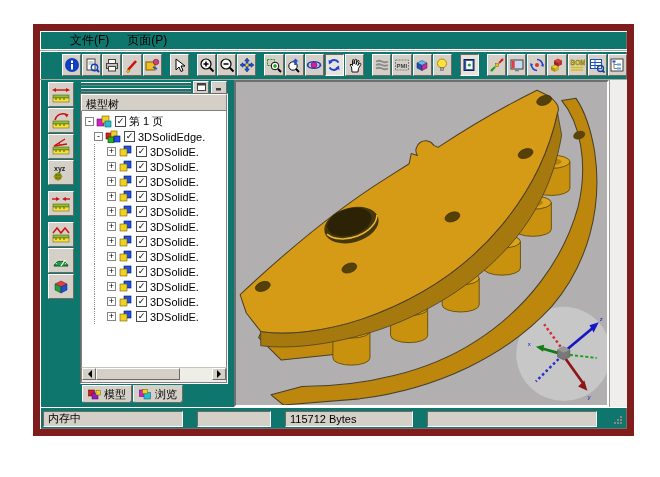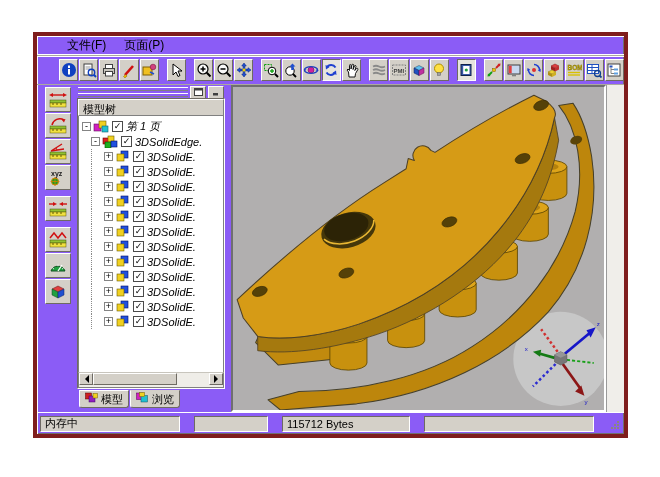--- a/index.html
+++ b/index.html
@@ -1,18 +1,18 @@
 <!DOCTYPE html>
 <html><head>
 <meta charset="utf-8">
 <style>
   html,body{margin:0;padding:0;}
   body{width:660px;height:477px;background:#ffffff;font-family:"Liberation Sans","DejaVu Sans",sans-serif;position:relative;overflow:hidden;}
-  .window{position:absolute;left:33px;top:32px;width:587px;height:398px;background:#8b5cf6;
-          border:4px solid #7f1d1d;box-shadow:inset 1px 1px 0 #ffffff, inset -1px -1px 0 #6f6f6f;
+  .window{position:absolute;left:33px;top:24px;width:587px;height:398px;background:#0f766e;
+          border:7px solid #7f1d1d;box-shadow:inset 1px 1px 0 #ffffff, inset -1px -1px 0 #6f6f6f;
           display:flex;flex-direction:column;}
   .raised{border:1px solid;border-color:#ffffff #6e6a63 #6e6a63 #ffffff;background:#d4d0c8;}
   .menubar{height:19px;display:flex;align-items:center;padding-left:22px;gap:2px;font-size:12px;color:#000;
            border-bottom:1px solid #aba89f;box-shadow:inset 0 -1px 0 #ffffff;}
   .menu-item{padding:1px 8px;}
   .toolbar{height:28px;display:flex;align-items:center;padding-left:22px;gap:1px;
            border-bottom:1px solid #aba89f;box-shadow:inset 0 1px 0 #ffffff;}
   .tb{width:22px;height:22px;display:flex;align-items:center;justify-content:center;padding:0;box-sizing:border-box;}
   .tb.pressed{border-color:#6e6a63 #ffffff #ffffff #6e6a63;background:#e7e4de;}
   .tbsep{width:7px;height:22px;}
@@ -29,30 +29,30 @@
             display:flex;flex-direction:column;min-height:0;}
   .tree-header{height:17px;box-sizing:border-box;font-size:11px;padding:2px 4px;border:1px solid;
                border-color:#ffffff #808080 #808080 #ffffff;background:#d4d0c8;color:#000;}
   .tree-body{flex:1;background:#ffffff;font-size:11px;overflow:hidden;padding:3px 0 0 3px;border:1px solid #808080;border-top:none;border-bottom:none;}
   .row{display:flex;align-items:center;height:15px;white-space:nowrap;color:#000;}
   .guide2{width:13px;height:15px;border-left:1px dotted #8a8a8a;box-sizing:border-box;margin-left:9px;}
   .expander{width:9px;height:9px;box-sizing:border-box;border:1px solid #848484;background:#fff;
             font-size:9px;line-height:7px;text-align:center;margin-right:2px;flex:none;}
   .checkbox{width:11px;height:11px;box-sizing:border-box;border:1px solid #4a4a4a;background:#fff;
             font-size:9px;line-height:9px;text-align:center;margin:0 3px;flex:none;}
-  .lbl{font-size:11px;font-style:italic;}
+  .lbl{font-size:11px;}
   .tree-ico{flex:none;}
   .hscroll{height:14px;display:flex;background:#efede8;border:1px solid #808080;border-top:1px solid #c8c5bd;}
   .hs-btn{width:14px;height:12px;display:flex;align-items:center;justify-content:center;padding:0;box-sizing:border-box;}
   .tri-l{width:0;height:0;border:4px solid transparent;border-right-color:#000;margin-left:-3px;}
   .tri-r{width:0;height:0;border:4px solid transparent;border-left-color:#000;margin-right:-3px;}
   .hs-track{flex:1;position:relative;background:#efede8;}
   .hs-thumb{position:absolute;left:0;top:0;height:12px;width:72%;box-sizing:border-box;}
   .tabs{height:20px;display:flex;padding-left:2px;gap:1px;margin-top:1px;align-items:flex-start;}
-  .tab{display:flex;gap:3px;font-size:11px;padding:1px 5px;height:18px;box-sizing:border-box;
+  .tab{display:flex;align-items:center;gap:3px;font-size:11px;padding:1px 5px;height:18px;box-sizing:border-box;
        background:#d4d0c8;border:1px solid;border-color:#d4d0c8 #6e6a63 #6e6a63 #ffffff;border-radius:0 0 3px 3px;}
   .tab.active{border-top-color:#ffffff;}
   .splitter{width:4px;}
   .viewport{flex:1;border:2px solid;border-color:#6f6f6f #ffffff #ffffff #6f6f6f;background:#b1afaf;
             position:relative;overflow:hidden;min-width:0;}
   .viewport svg{position:absolute;left:0;top:0;width:100%;height:100%;}
   .rightstrip{width:17px;background:#f0eeea;border-left:1px solid #9a9a9a;}
   .statusbar{height:22px;box-sizing:border-box;display:flex;align-items:center;gap:14px;padding:3px 3px 3px 3px;
              border-top:1px solid #ffffff;}
   .cell{height:16px;box-sizing:border-box;border:1px solid;border-color:#6e6a63 #ffffff #ffffff #6e6a63;

